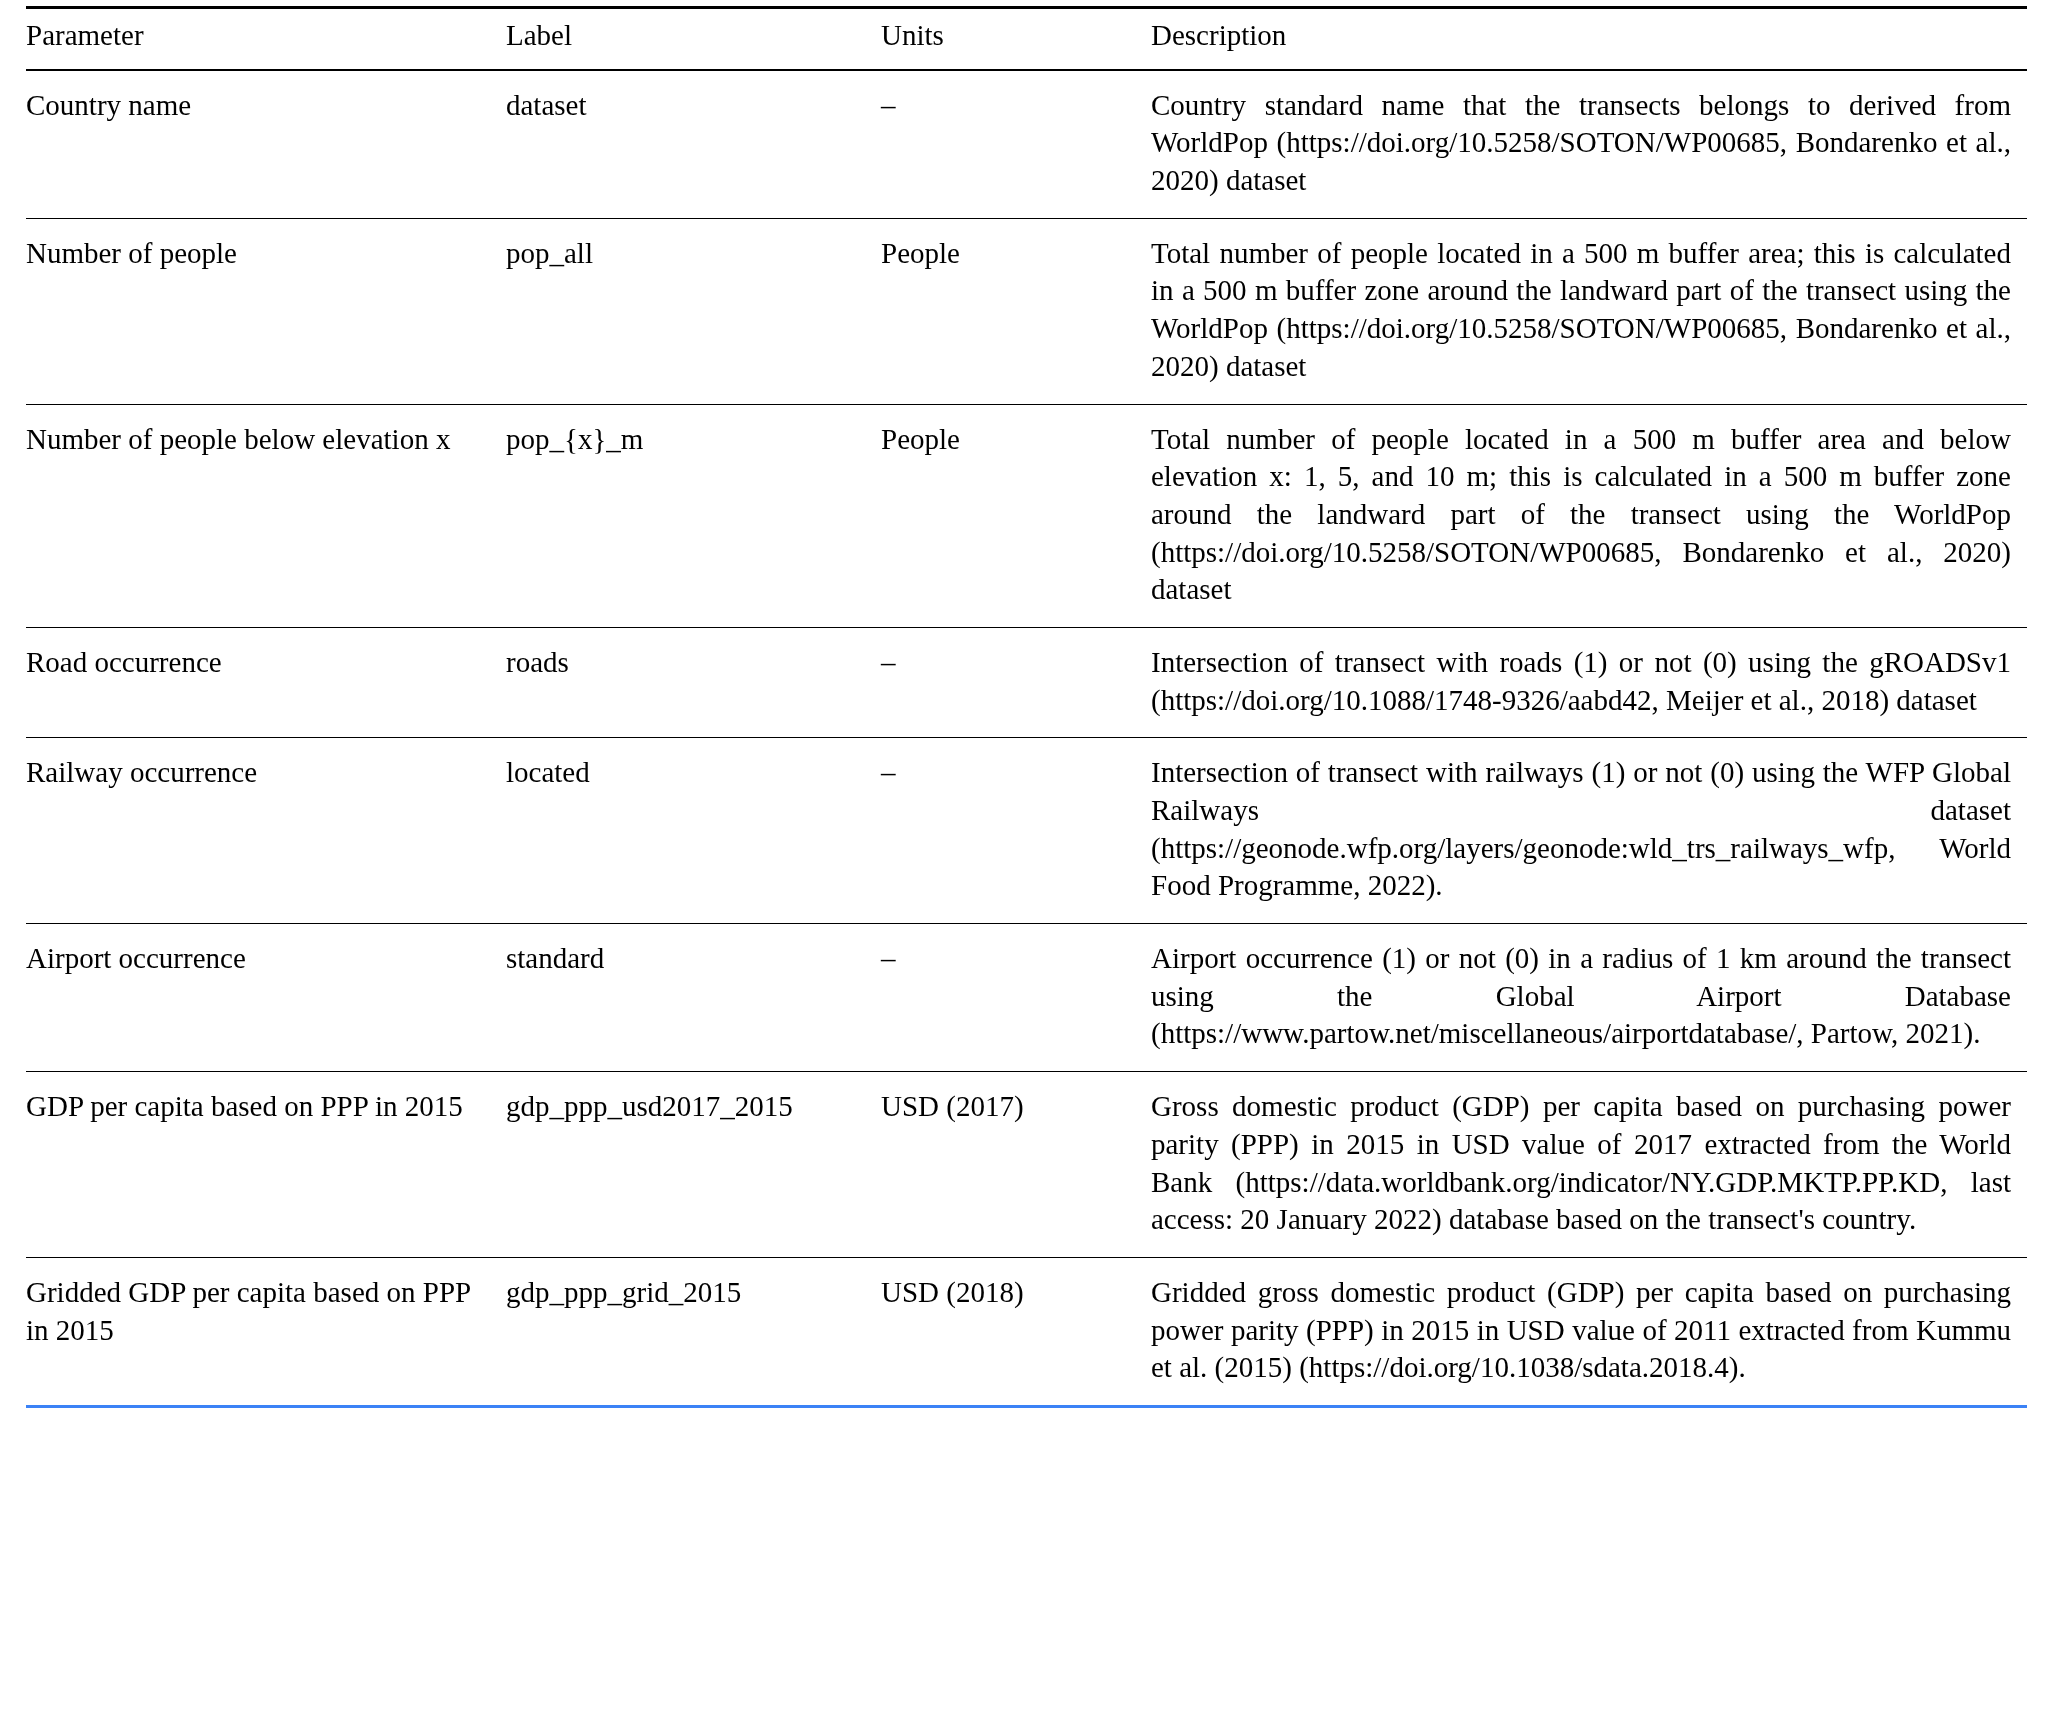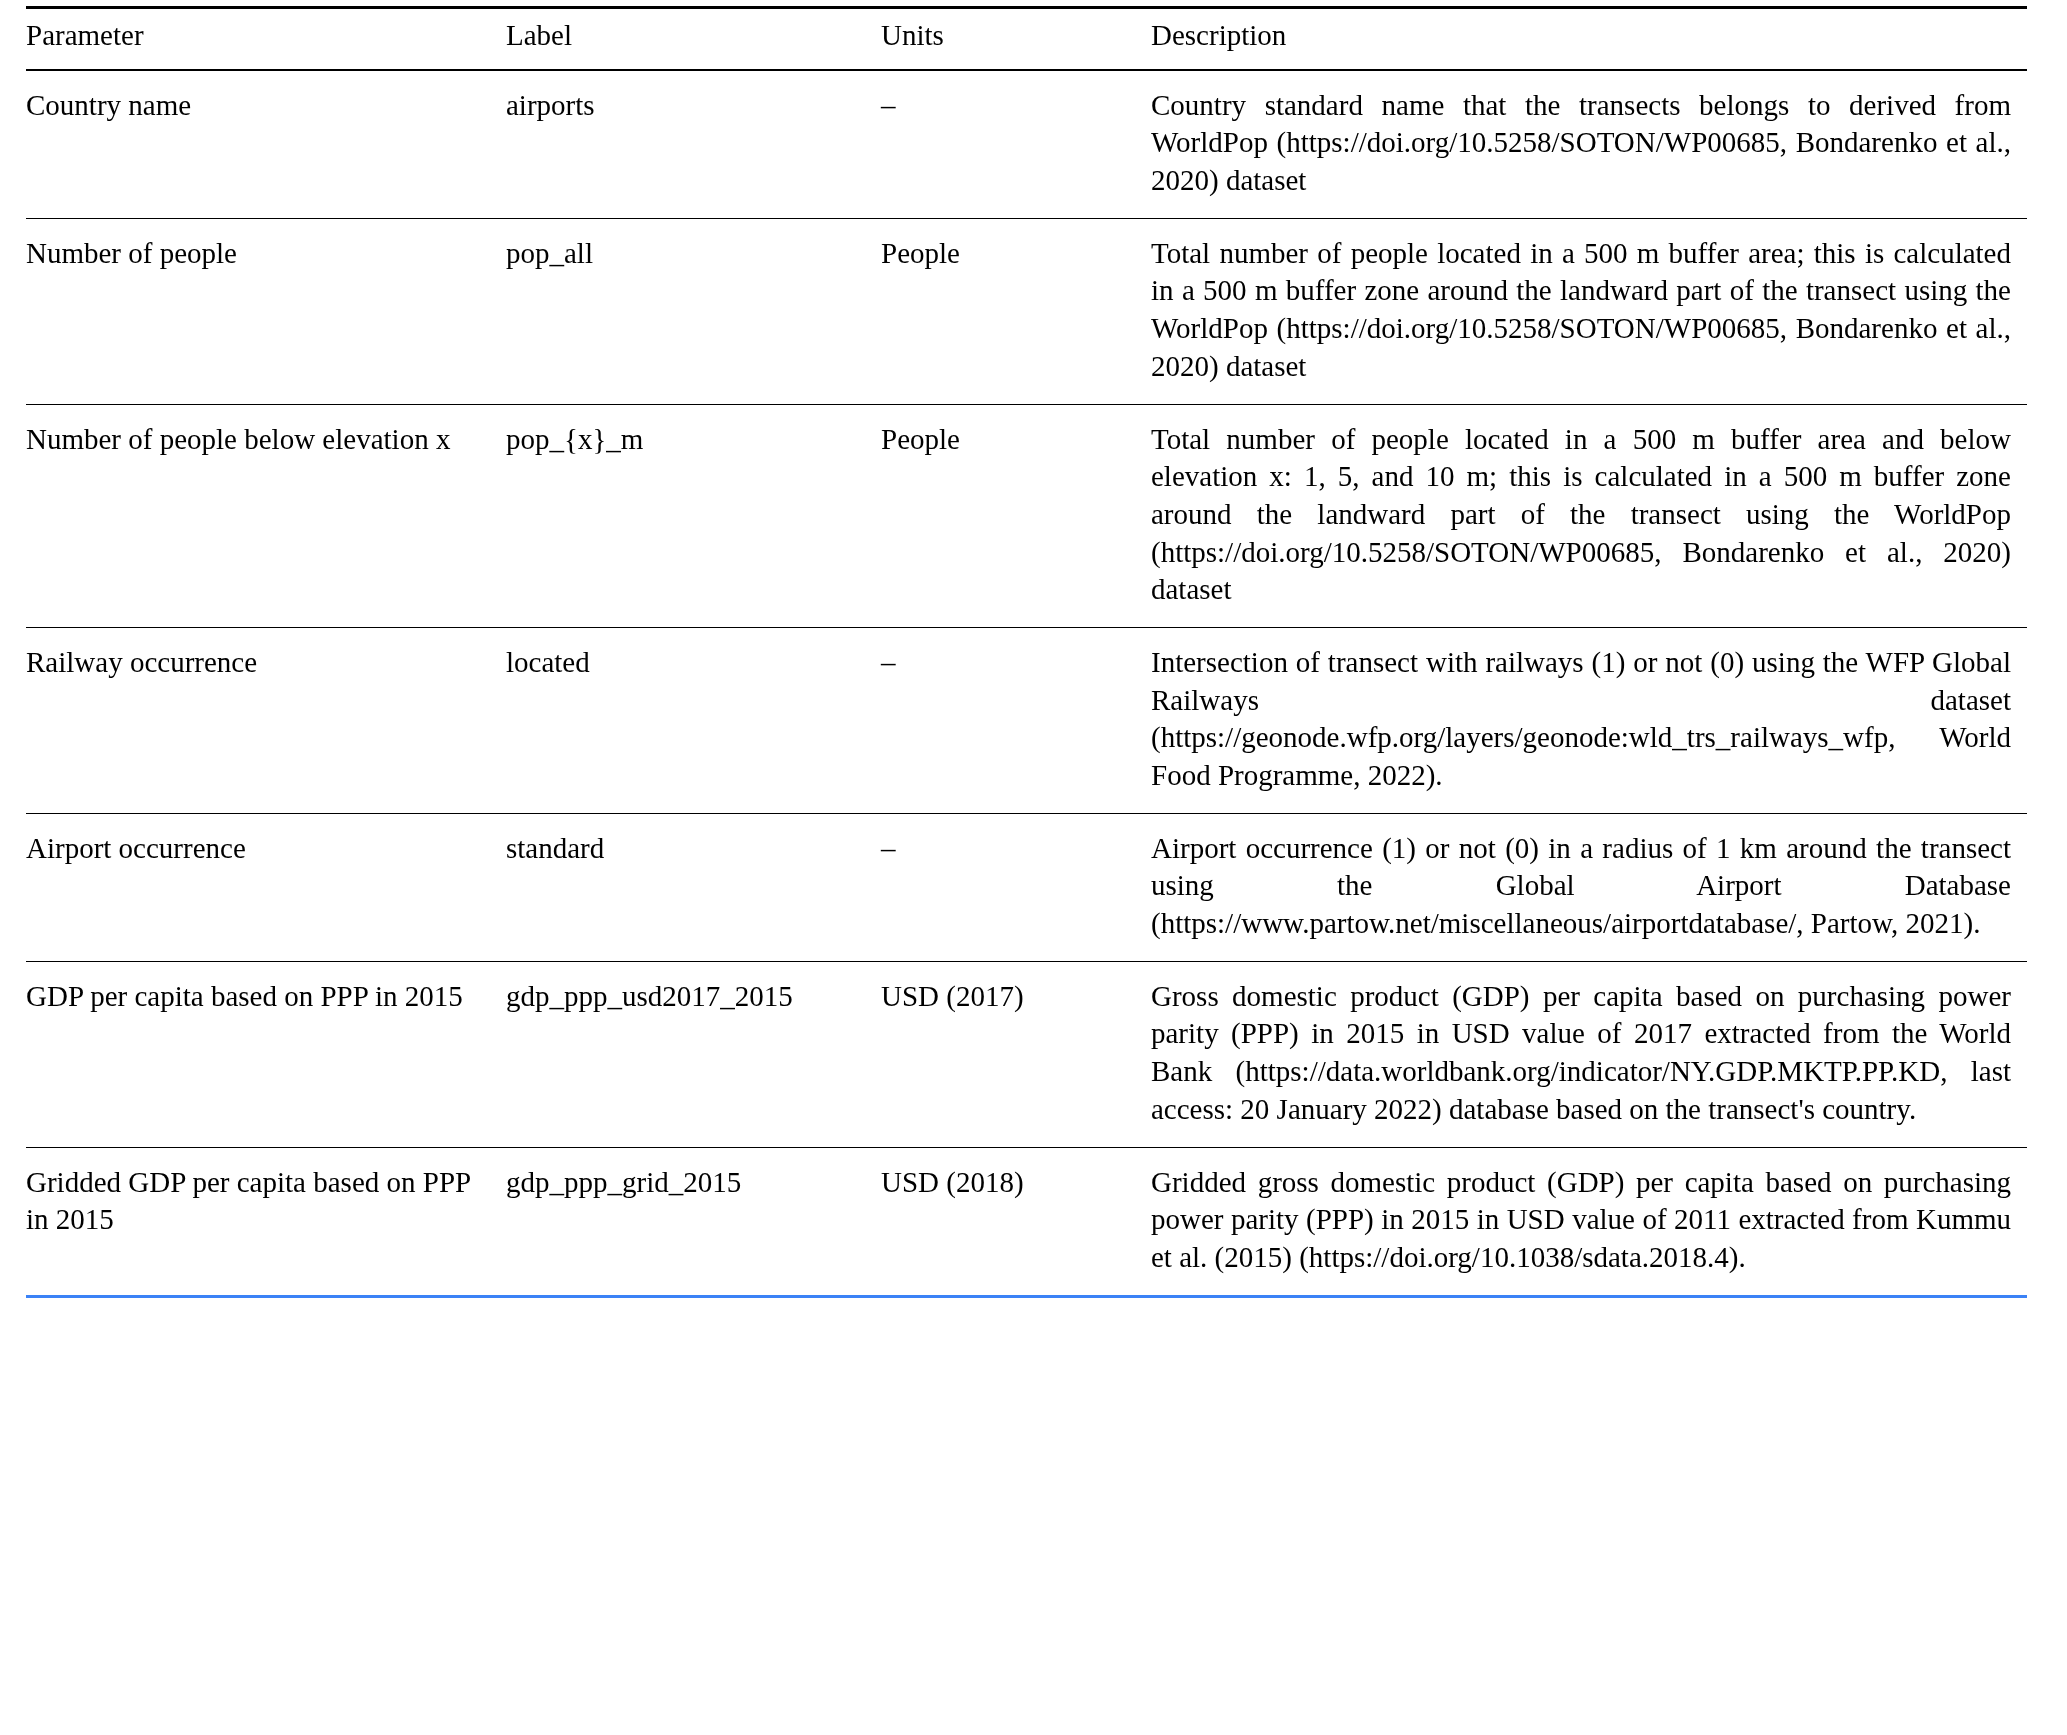--- a/index.html
+++ b/index.html
@@ -72,35 +72,41 @@
       <tr>
         <th>Parameter</th>
         <th>Label</th>
         <th>Units</th>
         <th>Description</th>
       </tr>
     </thead>
     <tbody>
       <tr>
         <td class="param">Country name</td>
-        <td class="label">airports</td>
+        <td class="label">dataset</td>
         <td class="units">–</td>
         <td class="desc">Country standard name that the transects belongs to derived from WorldPop (https://doi.org/10.5258/SOTON/WP00685, Bondarenko et al., 2020) dataset</td>
       </tr>
       <tr>
         <td class="param">Number of people</td>
         <td class="label">pop_all</td>
         <td class="units">People</td>
         <td class="desc">Total number of people located in a 500 m buffer area; this is calculated in a 500 m buffer zone around the landward part of the transect using the WorldPop (https://doi.org/10.5258/SOTON/WP00685, Bondarenko et al., 2020) dataset</td>
       </tr>
       <tr>
         <td class="param">Number of people below elevation x</td>
         <td class="label">pop_{x}_m</td>
         <td class="units">People</td>
         <td class="desc">Total number of people located in a 500 m buffer area and below elevation x: 1, 5, and 10 m; this is calculated in a 500 m buffer zone around the landward part of the transect using the WorldPop (https://doi.org/10.5258/SOTON/WP00685, Bondarenko et al., 2020) dataset</td>
+      </tr>
+      <tr>
+        <td class="param">Road occurrence</td>
+        <td class="label">roads</td>
+        <td class="units">–</td>
+        <td class="desc">Intersection of transect with roads (1) or not (0) using the gROADSv1 (https://doi.org/10.1088/1748-9326/aabd42, Meijer et al., 2018) dataset</td>
       </tr>
       <tr>
         <td class="param">Railway occurrence</td>
         <td class="label">located</td>
         <td class="units">–</td>
         <td class="desc">Intersection of transect with railways (1) or not (0) using the WFP Global Railways dataset (https://geonode.wfp.org/layers/geonode:wld_trs_railways_wfp, World Food Programme, 2022).</td>
       </tr>
       <tr>
         <td class="param">Airport occurrence</td>
         <td class="label">standard</td>

